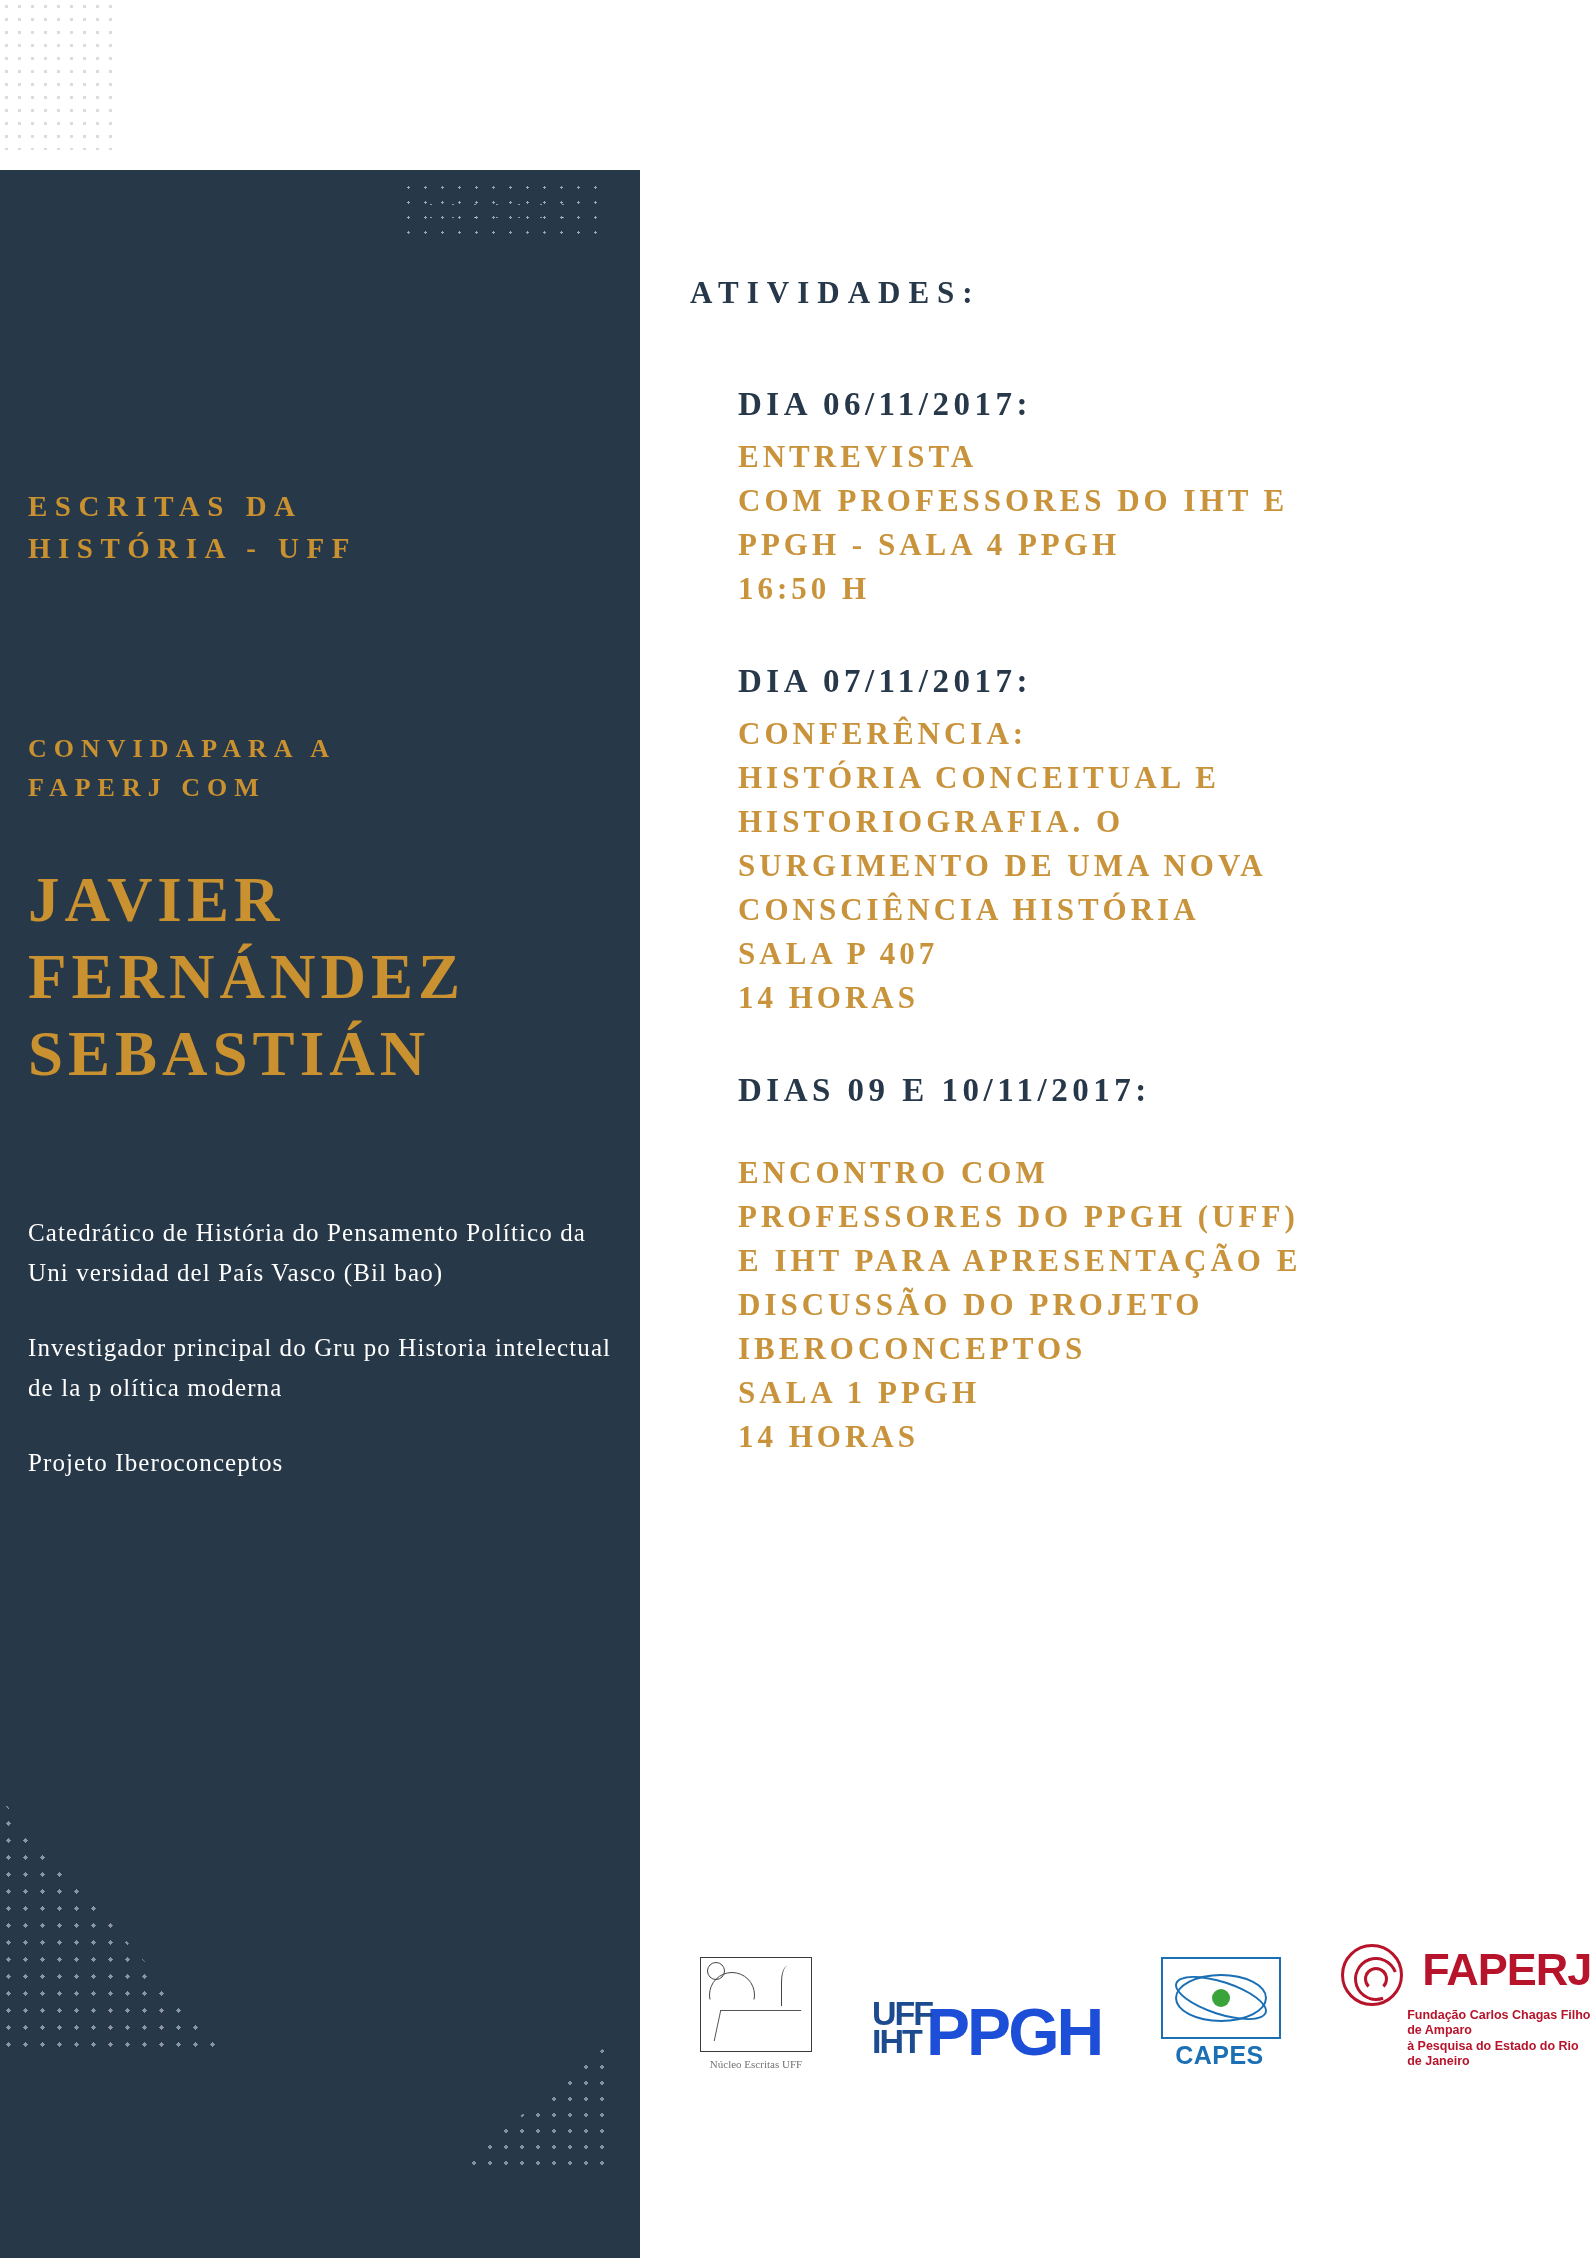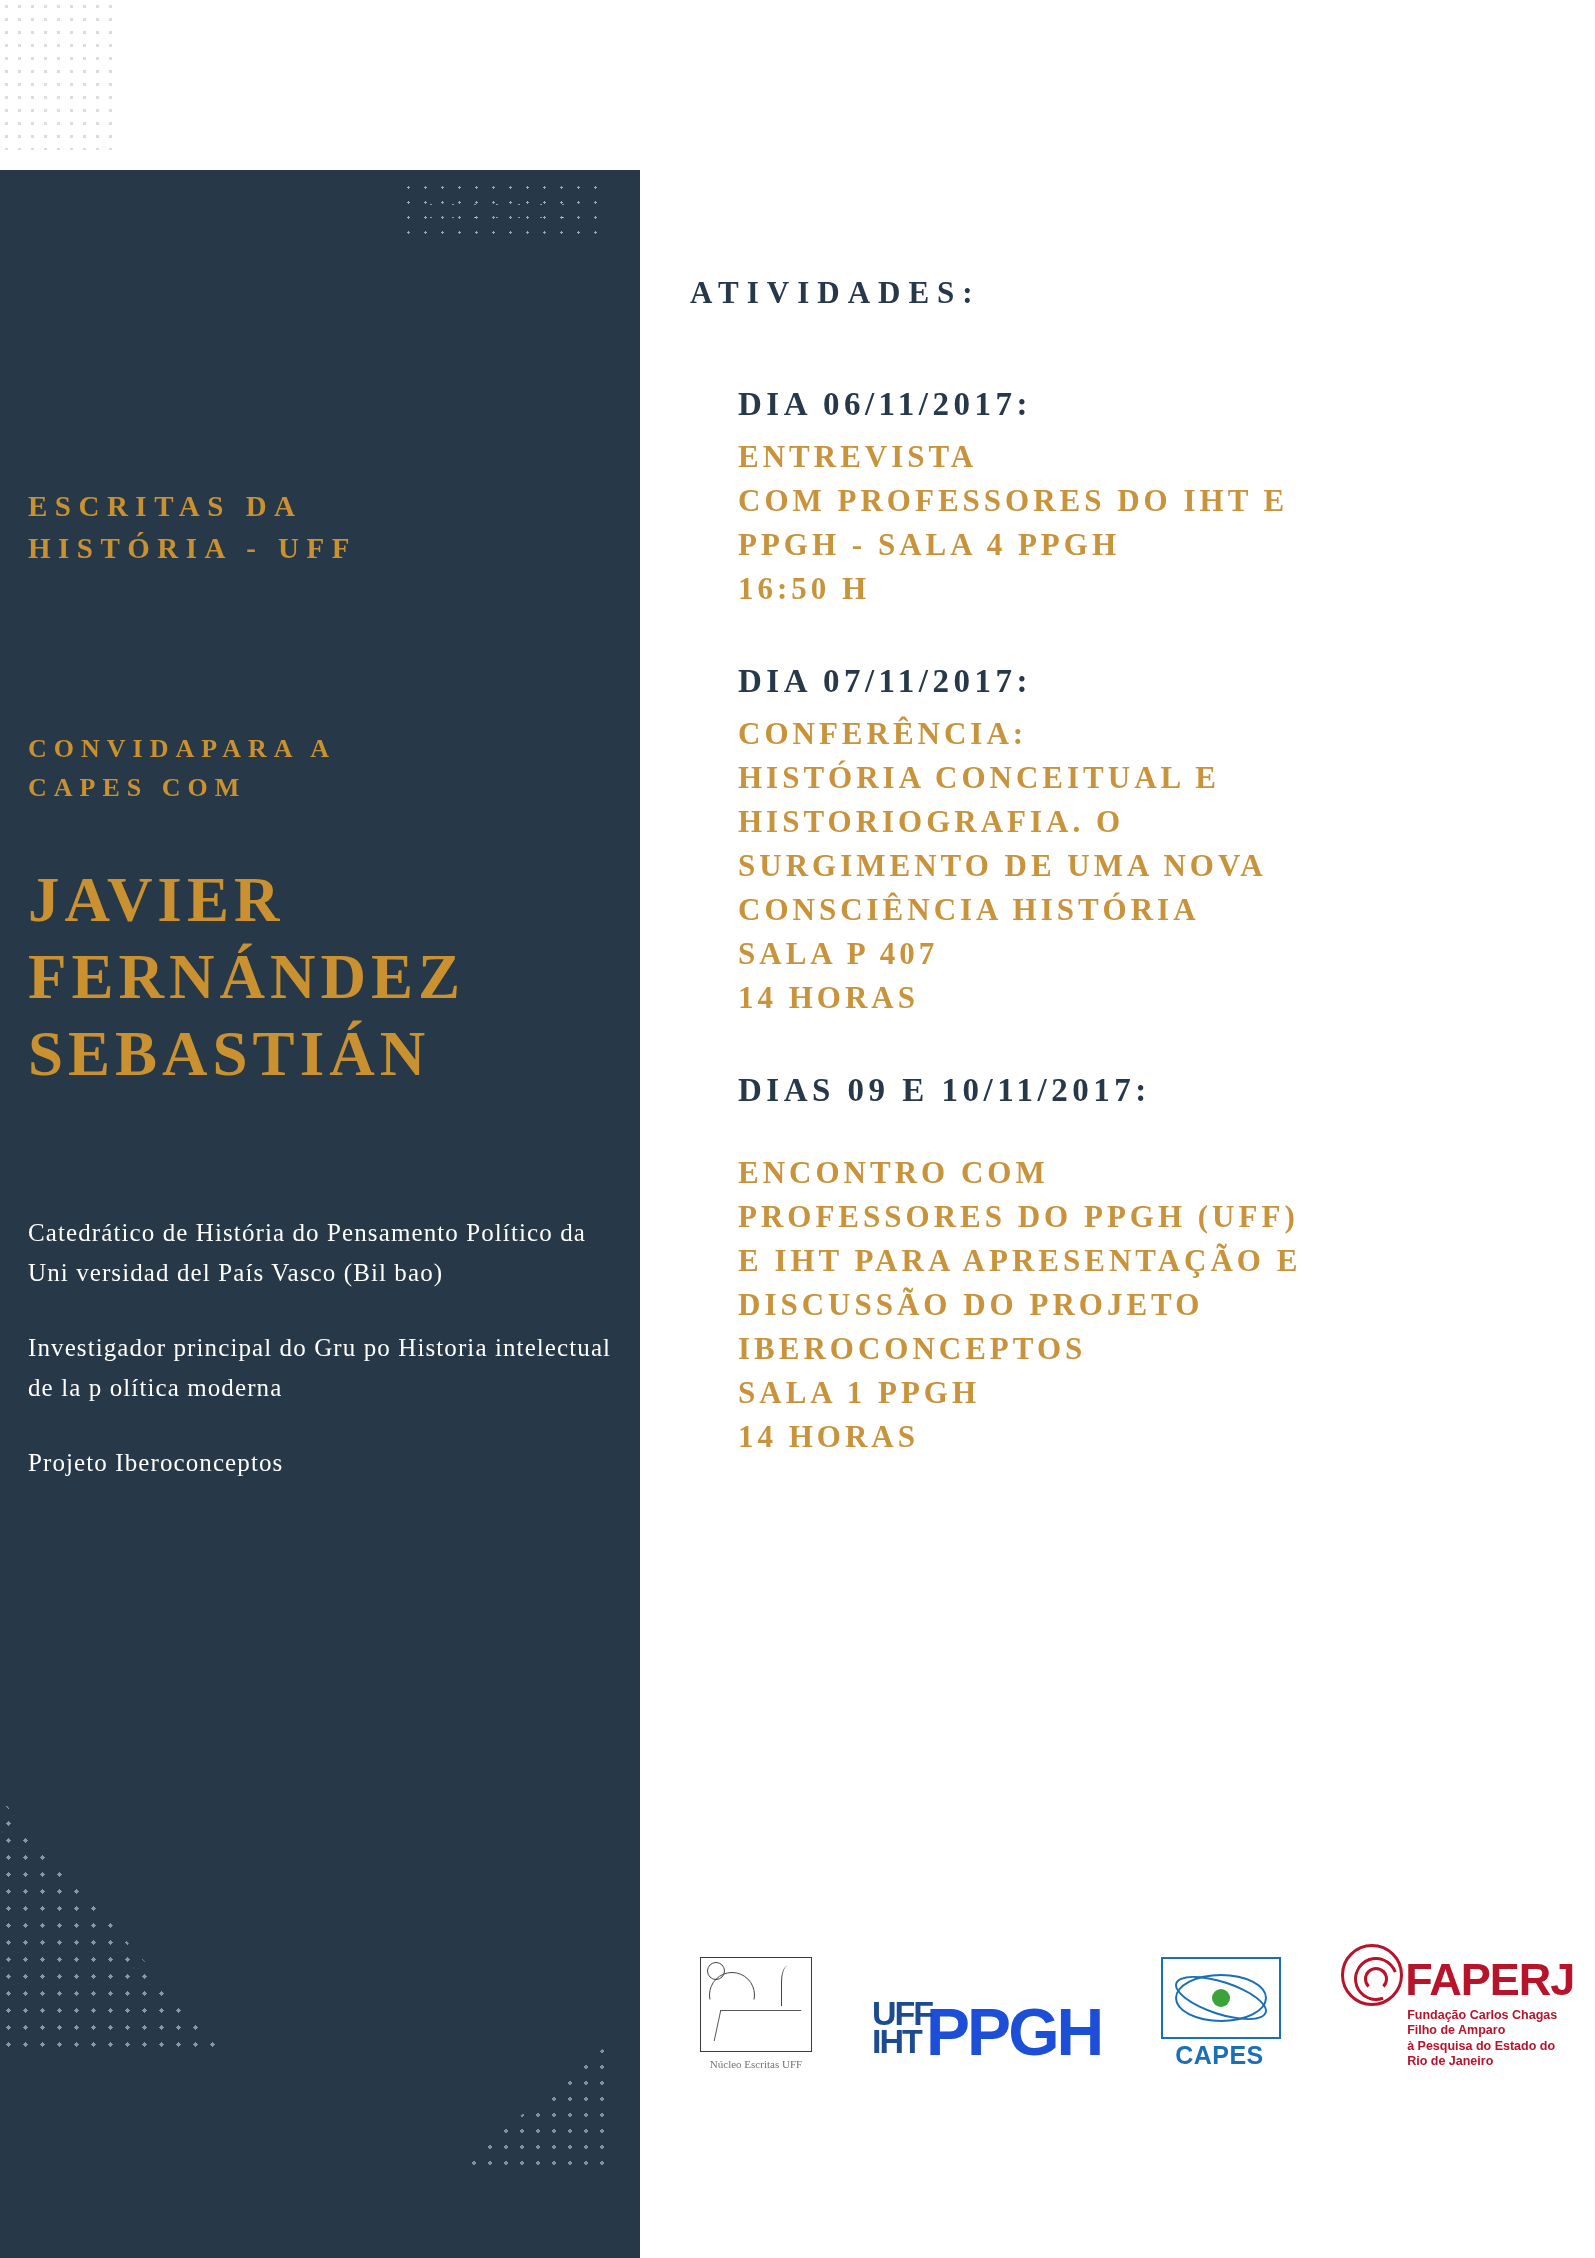--- a/index.html
+++ b/index.html
@@ -261,21 +261,21 @@
     font-family: "Liberation Sans", sans-serif;
     font-weight: bold;
     font-size: 25px;
     color: #1a6fb5;
     margin-top: 2px;
     margin-left: 14px;
     letter-spacing: .5px;
   }
 
   .logo-faperj { width: 330px; }
-  .logo-faperj .row { display: flex; align-items: flex-end; gap: 2px; }
+  .logo-faperj .row { display: flex; align-items: flex-start; gap: 19px; }
   .logo-faperj .swirl {
     width: 62px; height: 62px;
     border-radius: 50%;
     border: 3px solid #b7142c;
     position: relative;
   }
   .logo-faperj .swirl:before {
     content: "";
     position: absolute; left: 10px; top: 10px;
     width: 38px; height: 38px;
@@ -321,21 +321,21 @@
   <div class="panel-dots-br"></div>
 
   <div class="panel-inner">
     <div class="p-series">
       <div>ESCRITAS DA</div>
       <div>HISTÓRIA - UFF</div>
     </div>
 
     <div class="p-invite">
       <div>CONVIDAPARA   A</div>
-      <div>CAPES COM</div>
+      <div>FAPERJ COM</div>
     </div>
 
     <div class="p-name">
       <div>JAVIER</div>
       <div>FERNÁNDEZ</div>
       <div>SEBASTIÁN</div>
     </div>
 
     <div class="p-bio">
       <p>Catedrático de História do Pensamento Político da Uni versidad del País Vasco (Bil bao)</p>

